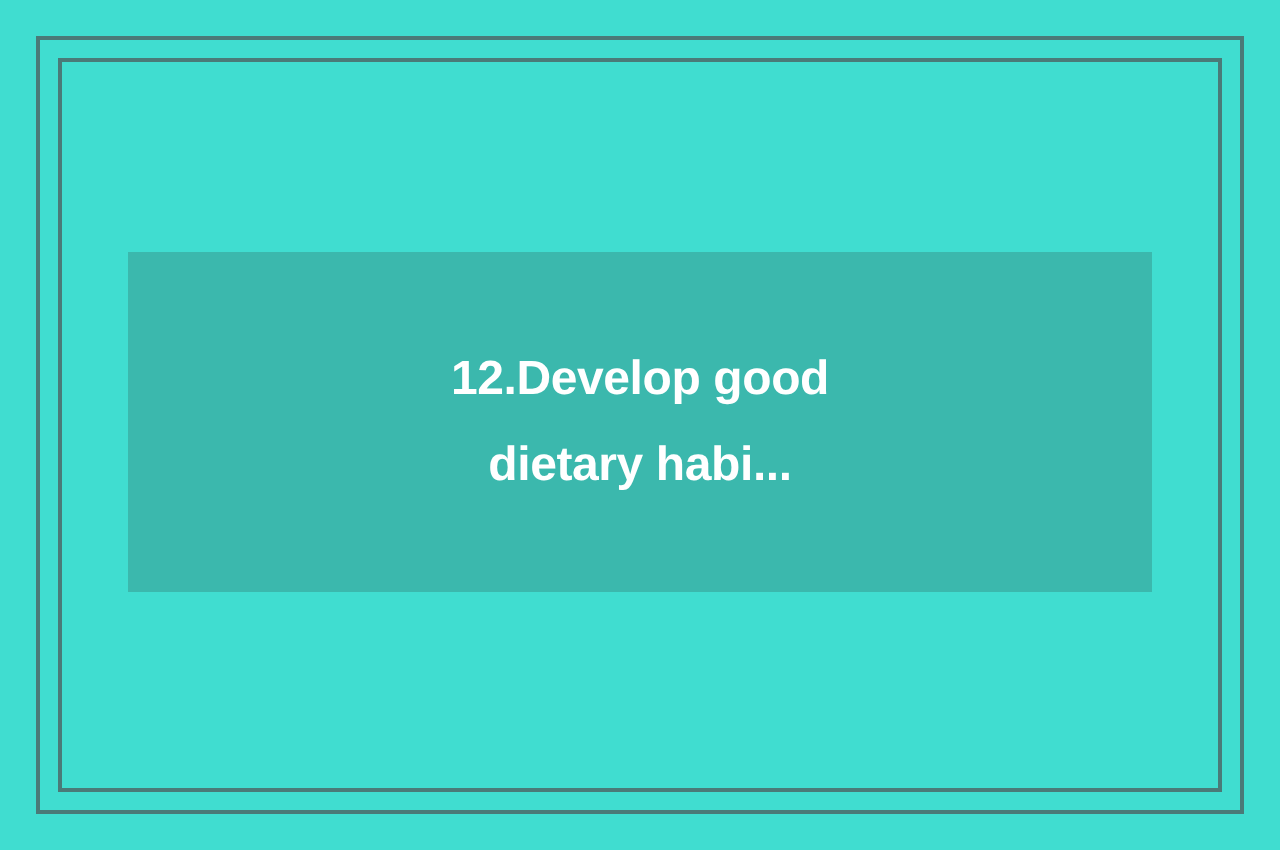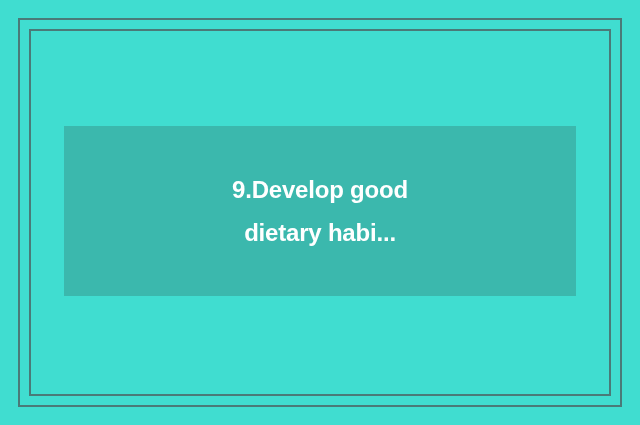--- a/index.html
+++ b/index.html
@@ -76,17 +76,17 @@
 </style>
 </head>
 <body>
 
 <div class="canvas">
 
   <div class="frame-outer"></div>
   <div class="frame-inner"></div>
 
   <div class="caption-panel">
-    <p class="caption-text">9.Develop good
+    <p class="caption-text">12.Develop good
 dietary habi...</p>
   </div>
 
 </div>
 
 </body></html>

